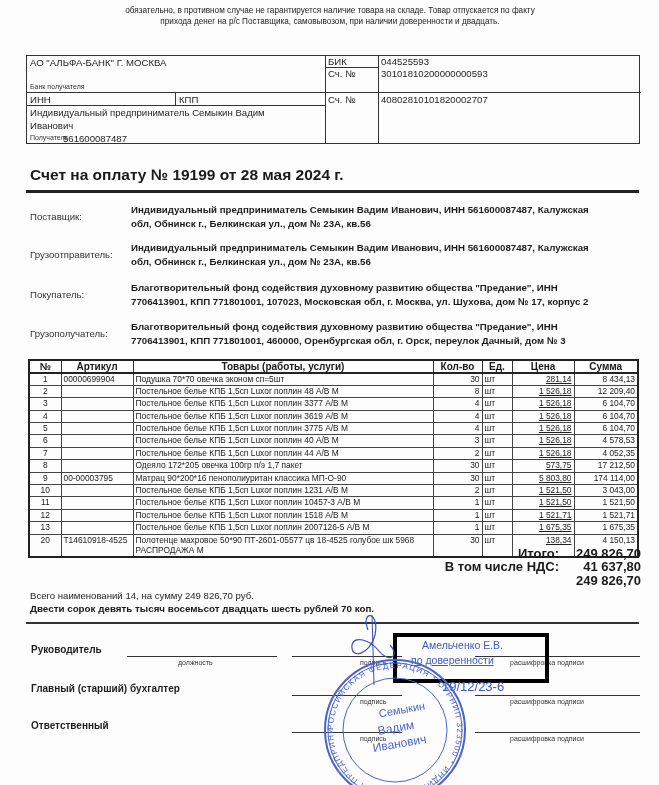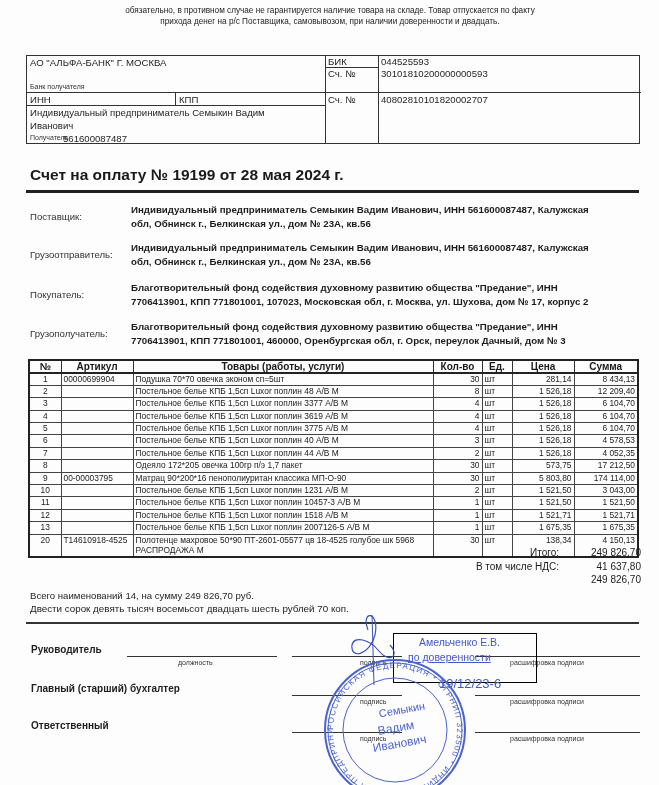--- a/index.html
+++ b/index.html
@@ -23,39 +23,39 @@
 
   
   table.items { position: absolute; left: 28px; top: 359px; width: 611px; border-collapse: collapse; border: 2px solid #222; font-size: 8.4px; }
   table.items th { font-size: 10px; font-weight: bold; border: 1px solid #333; border-bottom: 2px solid #222; height: 12px; padding: 0 2px; color: #1a1a1a; }
   table.items td { border: 1px solid #444; height: 12.4px; padding: 0 2px; line-height: 10.5px; vertical-align: top; color: #222; }
   table.items td.n { text-align: center; width: 32px; }
   table.items td.art { width: 72px; }
   table.items td.name { width: 300px; }
   table.items td.q { text-align: right; width: 49px; }
   table.items td.u { width: 30px; }
-  table.items td.p { text-align: right; width: 62px; }
+  table.items td.p { text-align: right; width: 62px; text-decoration: underline; }
   table.items td.s { text-align: right; }
 
   .totals { position: absolute; right: 18px; top: 547px; width: 260px; }
-  .totals .row { display: flex; justify-content: flex-end; font-size: 10px; font-weight: normal; height: 13.5px; color: #1a1a1a; }
+  .totals .row { display: flex; justify-content: flex-end; font-size: 13px; font-weight: bold; height: 13.5px; color: #1a1a1a; align-items: flex-end; }
   .totals .row .k { text-align: right; width: 160px; }
   .totals .row .v { text-align: right; width: 82px; }
 
   .summary1 { position: absolute; left: 30px; top: 590px; font-size: 9.6px; color: #1e1e1e; }
-  .summary2 { position: absolute; left: 30px; top: 603px; font-size: 9.8px; font-weight: normal; color: #1a1a1a; }
+  .summary2 { position: absolute; left: 30px; top: 603px; font-size: 9.8px; font-weight: bold; color: #1a1a1a; }
   .rule2 { position: absolute; left: 26px; top: 622px; width: 613px; height: 2px; background: #333; }
 
   .sig-role { position: absolute; left: 31px; font-size: 10px; font-weight: bold; color: #1e1e1e; }
   .sig-line { position: absolute; height: 1px; background: #333; }
   .sig-cap { position: absolute; font-size: 7px; color: #333; }
 
   .stamp-layer { position: absolute; left: 320px; top: 615px; width: 260px; height: 175px; }
   .stamp-text { position: absolute; color: #3f59c8; font-size: 11px; }
-  .proxy-box { position: absolute; left: 73px; top: 18px; width: 144px; height: 50px; border: 1px solid #000000; }
+  .proxy-box { position: absolute; left: 73px; top: 18px; width: 156px; height: 50px; border: 4px solid #000000; }
 </style>
 </head>
 <body>
 
 <div class="notice">
   <div>обязательно, в противном случае не гарантируется наличие товара на складе. Товар отпускается по факту</div>
   <div>прихода денег на р/с Поставщика, самовывозом, при наличии доверенности и двадцать.</div>
 </div>
 
 <div class="bank">

